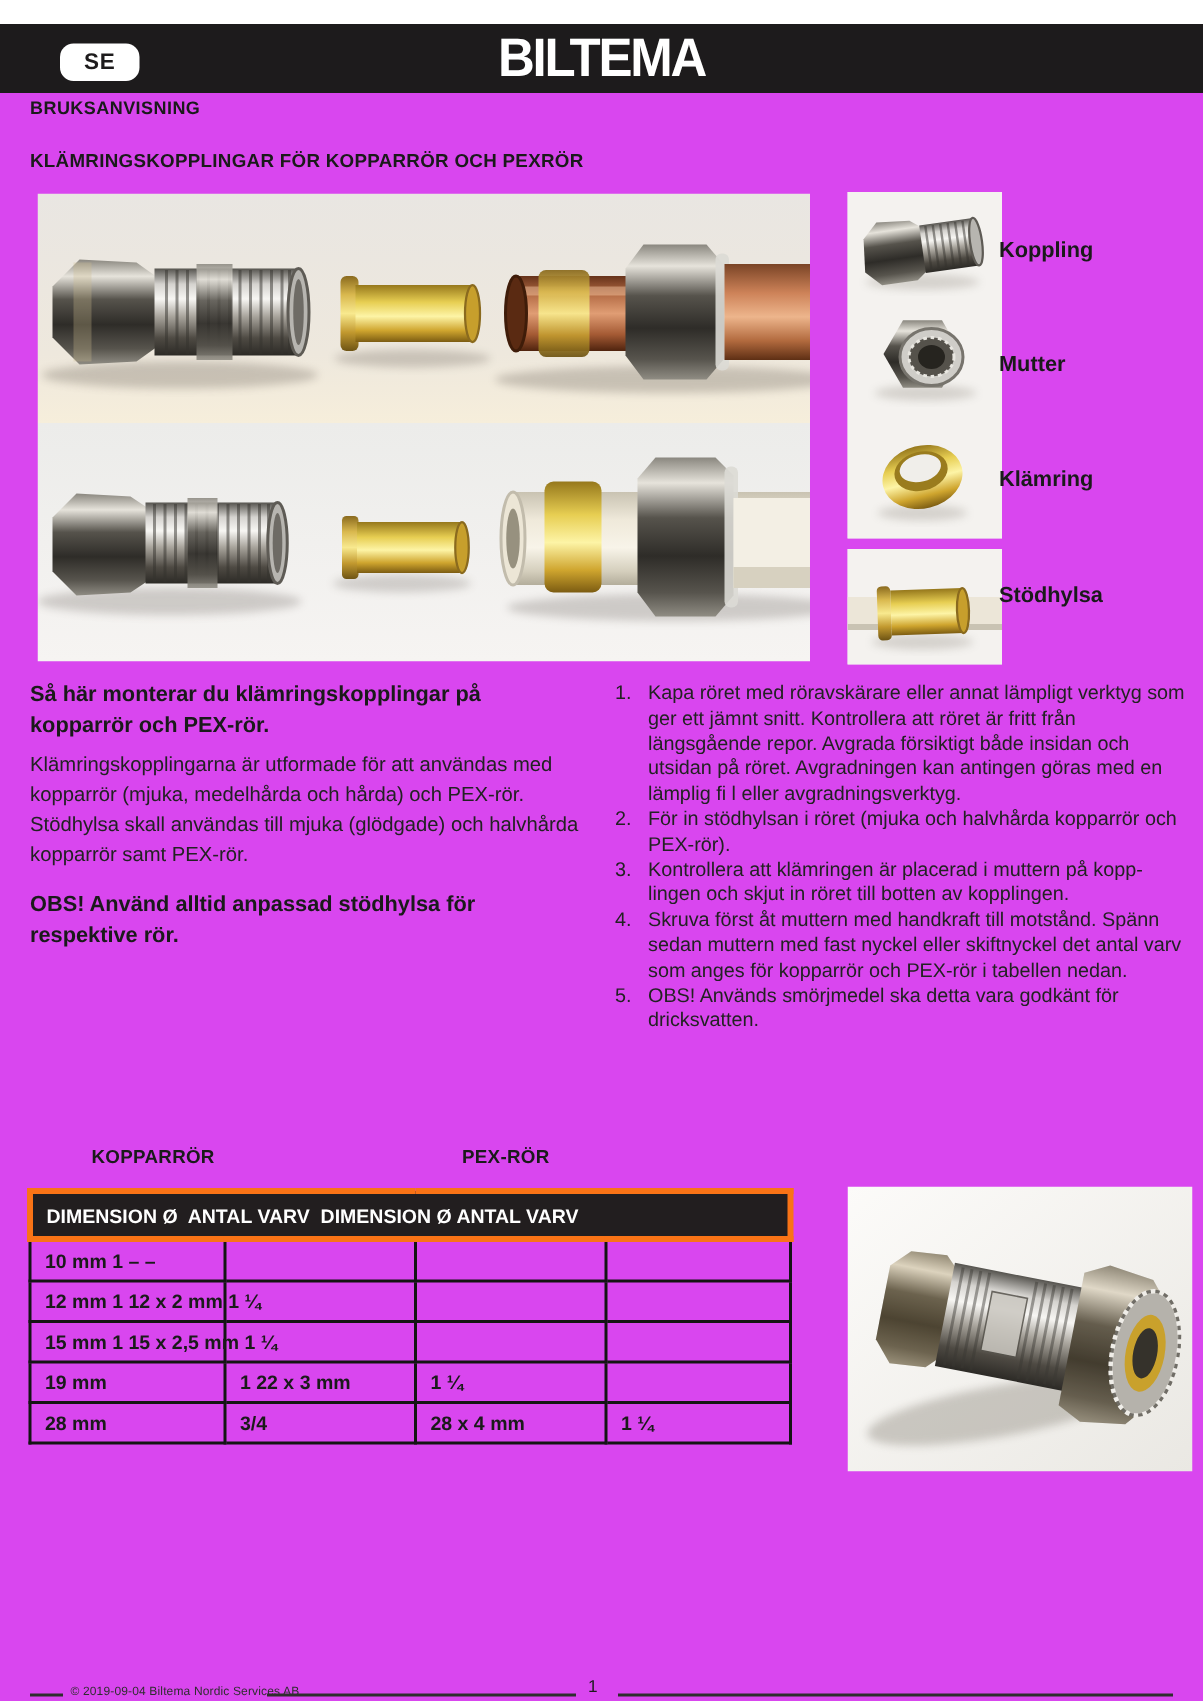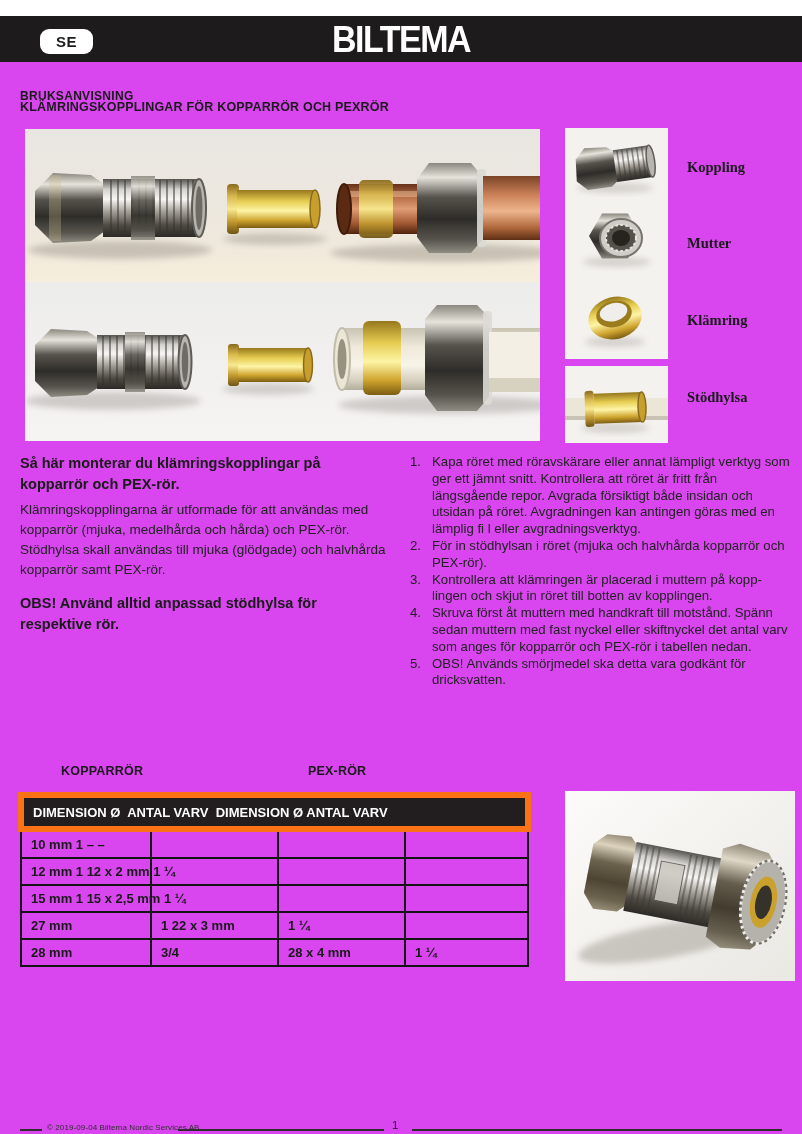--- a/index.html
+++ b/index.html
@@ -9,47 +9,47 @@
 
   
   .topbar{left:0;top:0;width:802px;height:46px;background:#1d1b1c;}
   .se-badge{left:40px;top:13px;width:53px;height:25px;background:#ffffff;border-radius:9px;
             display:flex;align-items:center;justify-content:center;
             font-weight:bold;font-size:15px;color:#1d1b1c;letter-spacing:.5px;}
   .logo{left:0;top:4px;width:802px;text-align:center;color:#ffffff;font-weight:bold;
         font-size:34px;letter-spacing:-1.5px;transform:scaleY(1.06);}
 
   
-  .doc-type{left:20px;top:73px;font-size:12px;font-weight:bold;letter-spacing:.3px;}
+  .doc-type{left:20px;top:49px;font-size:12px;font-weight:bold;letter-spacing:.3px;}
   .product-title{left:20px;top:84px;font-size:12.5px;font-weight:bold;letter-spacing:.2px;}
 
   
   .main-photo{left:25px;top:113px;width:515px;height:312px;}
   .legend-col{left:565px;top:112px;width:235px;}
   .tile{position:absolute;left:0;width:103px;background:#f4f2ef;}
-  .legend-label{position:absolute;left:122px;font-weight:bold;font-size:14.5px;color:#1a1a1a;font-family:Liberation Serif, serif;}
+  .legend-label{position:absolute;left:101px;font-weight:bold;font-size:14.5px;color:#1a1a1a;}
 
   
   .howto{left:20px;top:437px;width:382px;}
   .howto h3{margin:0;font-size:14.5px;line-height:21px;font-weight:bold;max-width:360px;}
   .howto p{margin:5px 0 0 0;font-size:13.5px;line-height:20px;color:#222;}
   .howto .note{margin-top:13px;font-size:14.5px;line-height:21px;font-weight:bold;max-width:352px;}
 
   
   .steps{left:408px;top:438px;width:384px;}
   .steps ol{margin:0;padding:0;list-style:none;}
   .steps li{position:relative;padding-left:24px;font-size:13.2px;line-height:16.8px;color:#222;}
   .steps .num{position:absolute;left:2px;top:0;}
 
   
   .tbl-title-left{left:20px;top:748px;font-size:12.5px;font-weight:bold;letter-spacing:.2px;padding-left:41px;}
   .tbl-title-right{left:308px;top:748px;font-size:12.5px;font-weight:bold;letter-spacing:.2px;}
   table.varv{position:absolute;left:18px;top:776px;width:507px;border-collapse:collapse;table-layout:fixed;}
   table.varv th{background:#221e1f;color:#ffffff;text-align:left;font-size:13px;font-weight:bold;
-                padding:5px 0 5px 9px;height:18px;white-space:pre;border:6px solid #f97316;}
+                padding:5px 0 5px 9px;height:18px;white-space:pre;border:4px solid #f97316;}
   table.varv td{border:2px solid #141414;font-weight:bold;font-size:13px;color:#1a1a1a;
                 padding:3px 17px 3px 9px;height:19px;white-space:nowrap;overflow:visible;vertical-align:middle;}
   .product-photo{left:565px;top:775px;width:230px;height:190px;}
 
   
   .f-rule{height:1.5px;background:#2e2e2e;top:1113px;}
   .f-copy{left:47px;top:1107px;font-size:8px;color:#2e2e2e;letter-spacing:.1px;text-align:right;}
   .f-page{left:392px;top:1103px;font-size:11.5px;color:#1a1a1a;}
 </style>
 </head>
@@ -300,21 +300,21 @@
           <td></td>
           <td></td>
     </tr>
     <tr>
       <td>15 mm 1 15 x 2,5 mm 1 ¼</td>
           <td></td>
           <td></td>
           <td></td>
     </tr>
     <tr>
-      <td>27 mm</td>
+      <td>19 mm</td>
           <td>1 22 x 3 mm</td>
           <td>1 ¼</td>
           <td></td>
     </tr>
     <tr>
       <td>28 mm</td>
           <td>3/4</td>
           <td>28 x 4 mm</td>
           <td>1 ¼</td>
     </tr>

